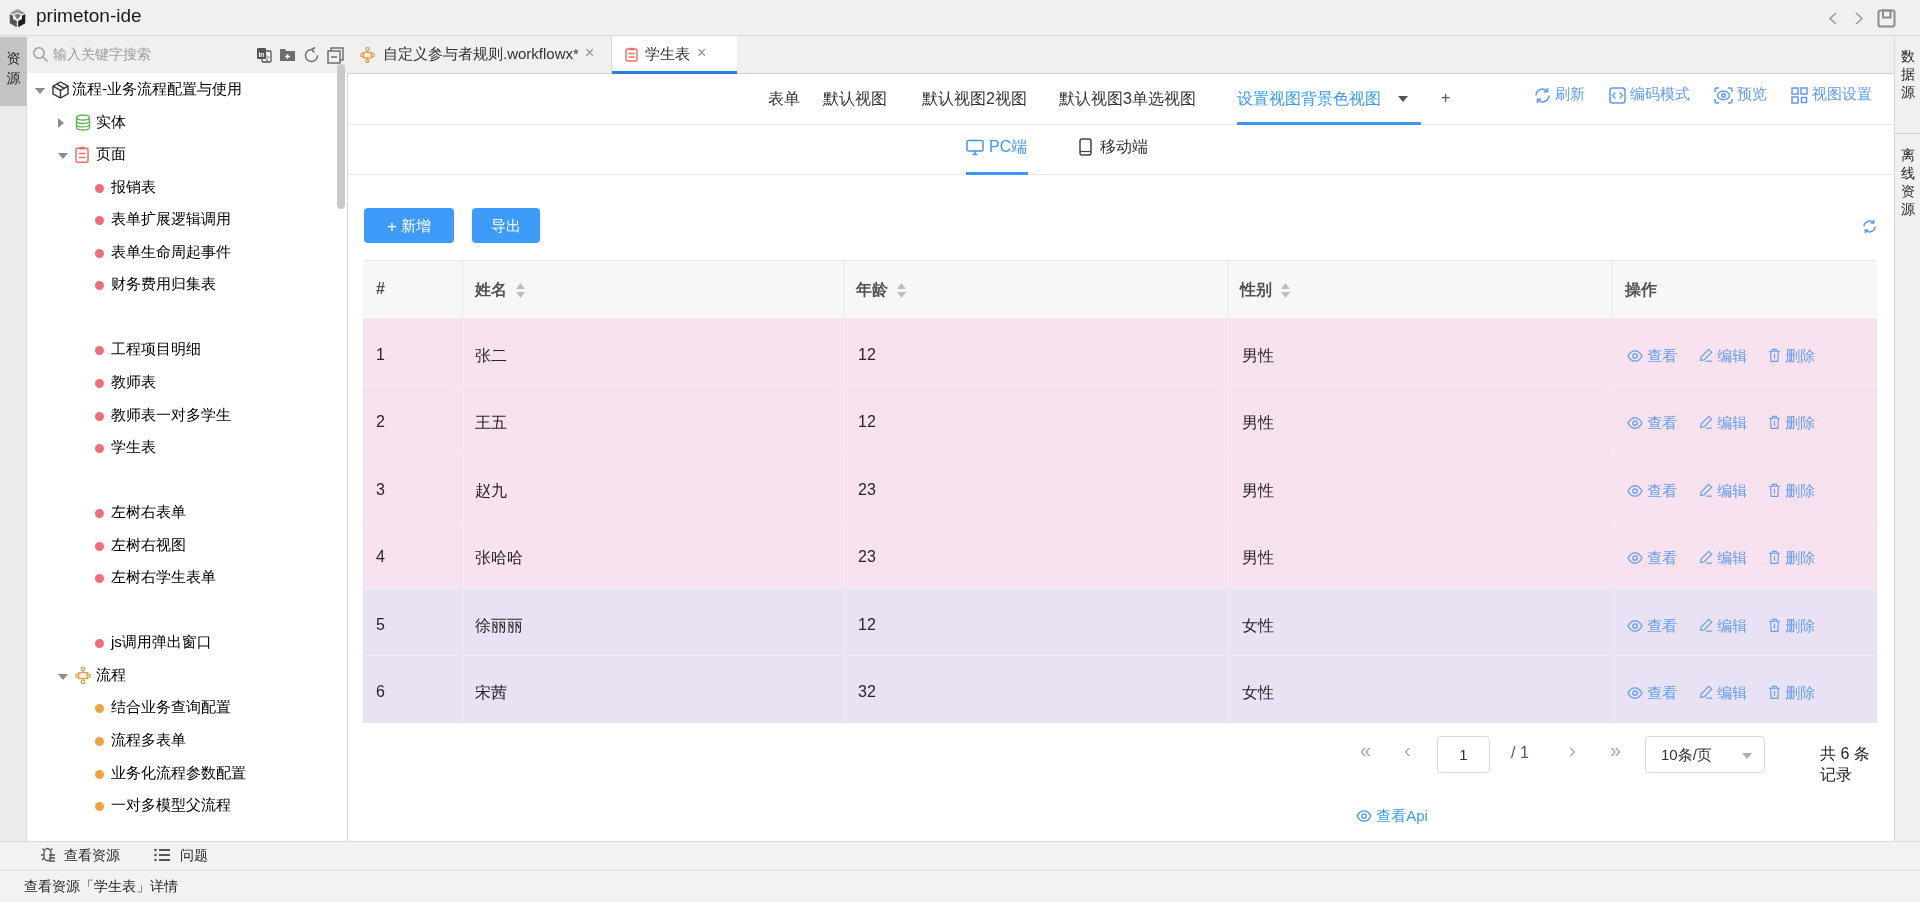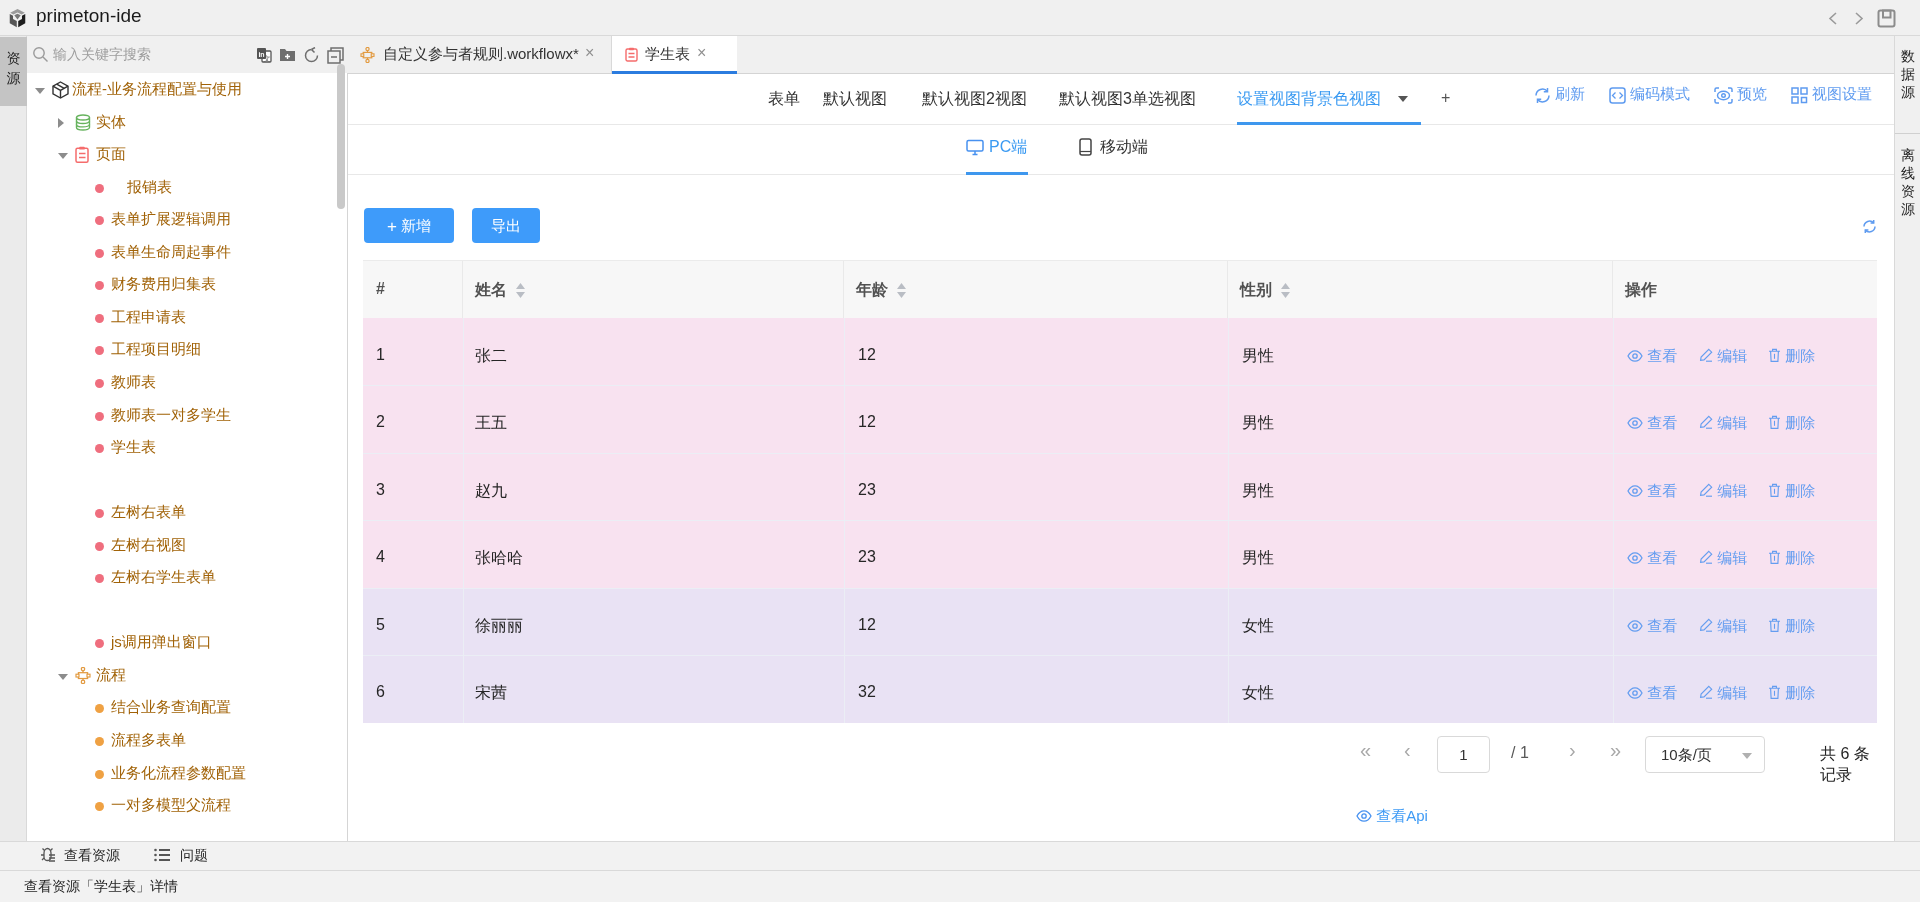--- a/index.html
+++ b/index.html
@@ -13,21 +13,21 @@
 
 #leftstrip { position:absolute; left:0; top:36px; width:27px; height:805px; background:#ebebeb; border-right:1px solid #d9d9d9; }
 #res-tab { position:absolute; left:0; top:1px; width:27px; height:69px; background:#c4c4c4; color:#1f1f1f; font-size:14px; text-align:center; padding-top:11px; line-height:20px; }
 
 
 #leftpanel { position:absolute; left:27px; top:36px; width:321px; height:805px; background:#fff; border-right:1px solid #d5d5d5; }
 #searchrow { position:absolute; left:0; top:0; width:321px; height:37px; background:#f0f0f0; }
 #search-ph { position:absolute; left:26px; top:10px; font-size:14px; color:#9d9d9d; }
 .srch-ic { position:absolute; top:11px; }
 #tree { position:absolute; left:0; top:37px; width:320px; height:768px; background:#fff; overflow:hidden; }
-.trow { position:absolute; height:32px; left:0; width:320px; font-size:15px; color:#a16207; }
+.trow { position:absolute; height:32px; left:0; width:320px; font-size:15px; color:#000000; }
 .trow .lbl { position:absolute; top:6px; }
 .caret-d { position:absolute; width:0; height:0; border-left:5px solid transparent; border-right:5px solid transparent; border-top:6px solid #8c8c8c; top:14px; }
 .caret-r { position:absolute; width:0; height:0; border-top:5px solid transparent; border-bottom:5px solid transparent; border-left:6px solid #8c8c8c; top:11px; }
 .dot { position:absolute; width:9px; height:9px; border-radius:50%; top:12px; }
 .dot.pink { background:#ef6e7e; }
 .dot.orng { background:#efa143; }
 .ticon { display:block; }
 #treescroll { position:absolute; left:310px; top:28px; width:8px; height:145px; background:#c9c9c9; border-radius:4px; }
 
 
@@ -166,37 +166,33 @@
           <svg class="ticon" width="14" height="17" viewBox="0 0 14 17">
             <rect x="1" y="2.2" width="12" height="14" rx="1.5" fill="none" stroke="#f56c6c" stroke-width="1.5"></rect>
             <rect x="4.2" y="0.8" width="5.6" height="2.8" rx="0.9" fill="#f56c6c"></rect>
             <path d="M4 7.5 h6.5 M4 11.5 h6.5" stroke="#f56c6c" stroke-width="1.5"></path>
           </svg>
         </span>
         <span class="lbl" style="left:69px">页面</span>
       </div>
       <div class="trow" style="top:99px">
         <span class="dot pink" style="left:68px"></span>
-        <span class="lbl" style="left:100px">报销表</span>
+        <span class="lbl" style="left:84px">报销表</span>
       </div>
       <div class="trow" style="top:131px">
         <span class="dot pink" style="left:68px"></span>
         <span class="lbl" style="left:84px">表单扩展逻辑调用</span>
       </div>
       <div class="trow" style="top:164px">
         <span class="dot pink" style="left:68px"></span>
         <span class="lbl" style="left:84px">表单生命周起事件</span>
       </div>
       <div class="trow" style="top:196px">
         <span class="dot pink" style="left:68px"></span>
         <span class="lbl" style="left:84px">财务费用归集表</span>
-      </div>
-      <div class="trow" style="top:229px">
-        <span class="dot pink" style="left:68px"></span>
-        <span class="lbl" style="left:84px">工程申请表</span>
       </div>
       <div class="trow" style="top:261px">
         <span class="dot pink" style="left:68px"></span>
         <span class="lbl" style="left:84px">工程项目明细</span>
       </div>
       <div class="trow" style="top:294px">
         <span class="dot pink" style="left:68px"></span>
         <span class="lbl" style="left:84px">教师表</span>
       </div>
       <div class="trow" style="top:327px">

